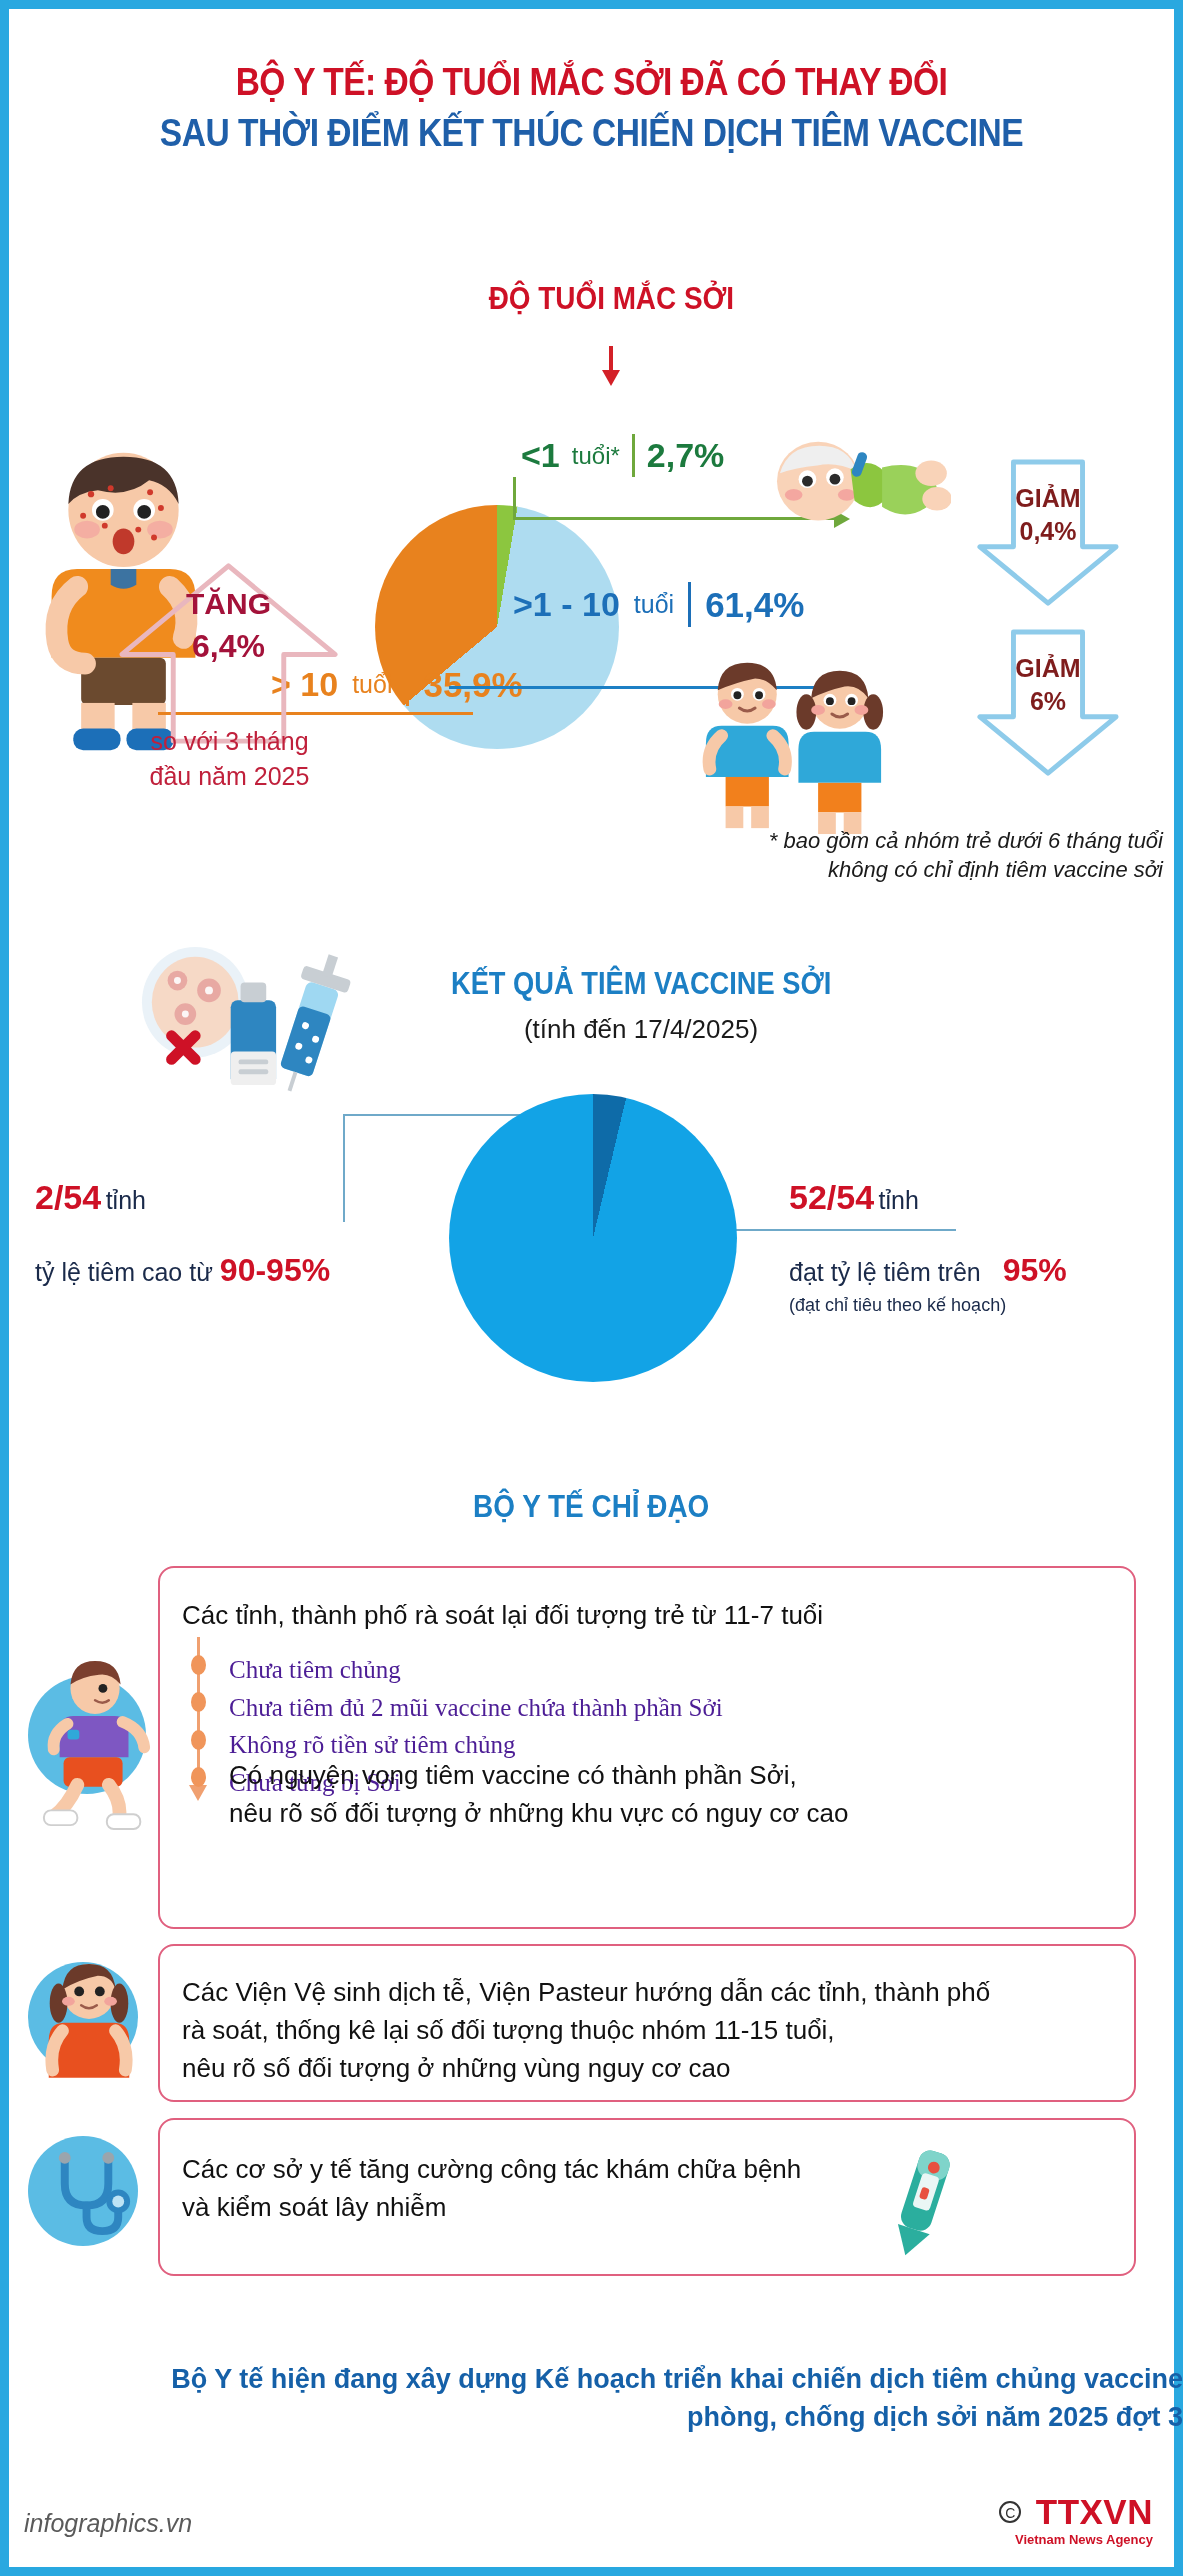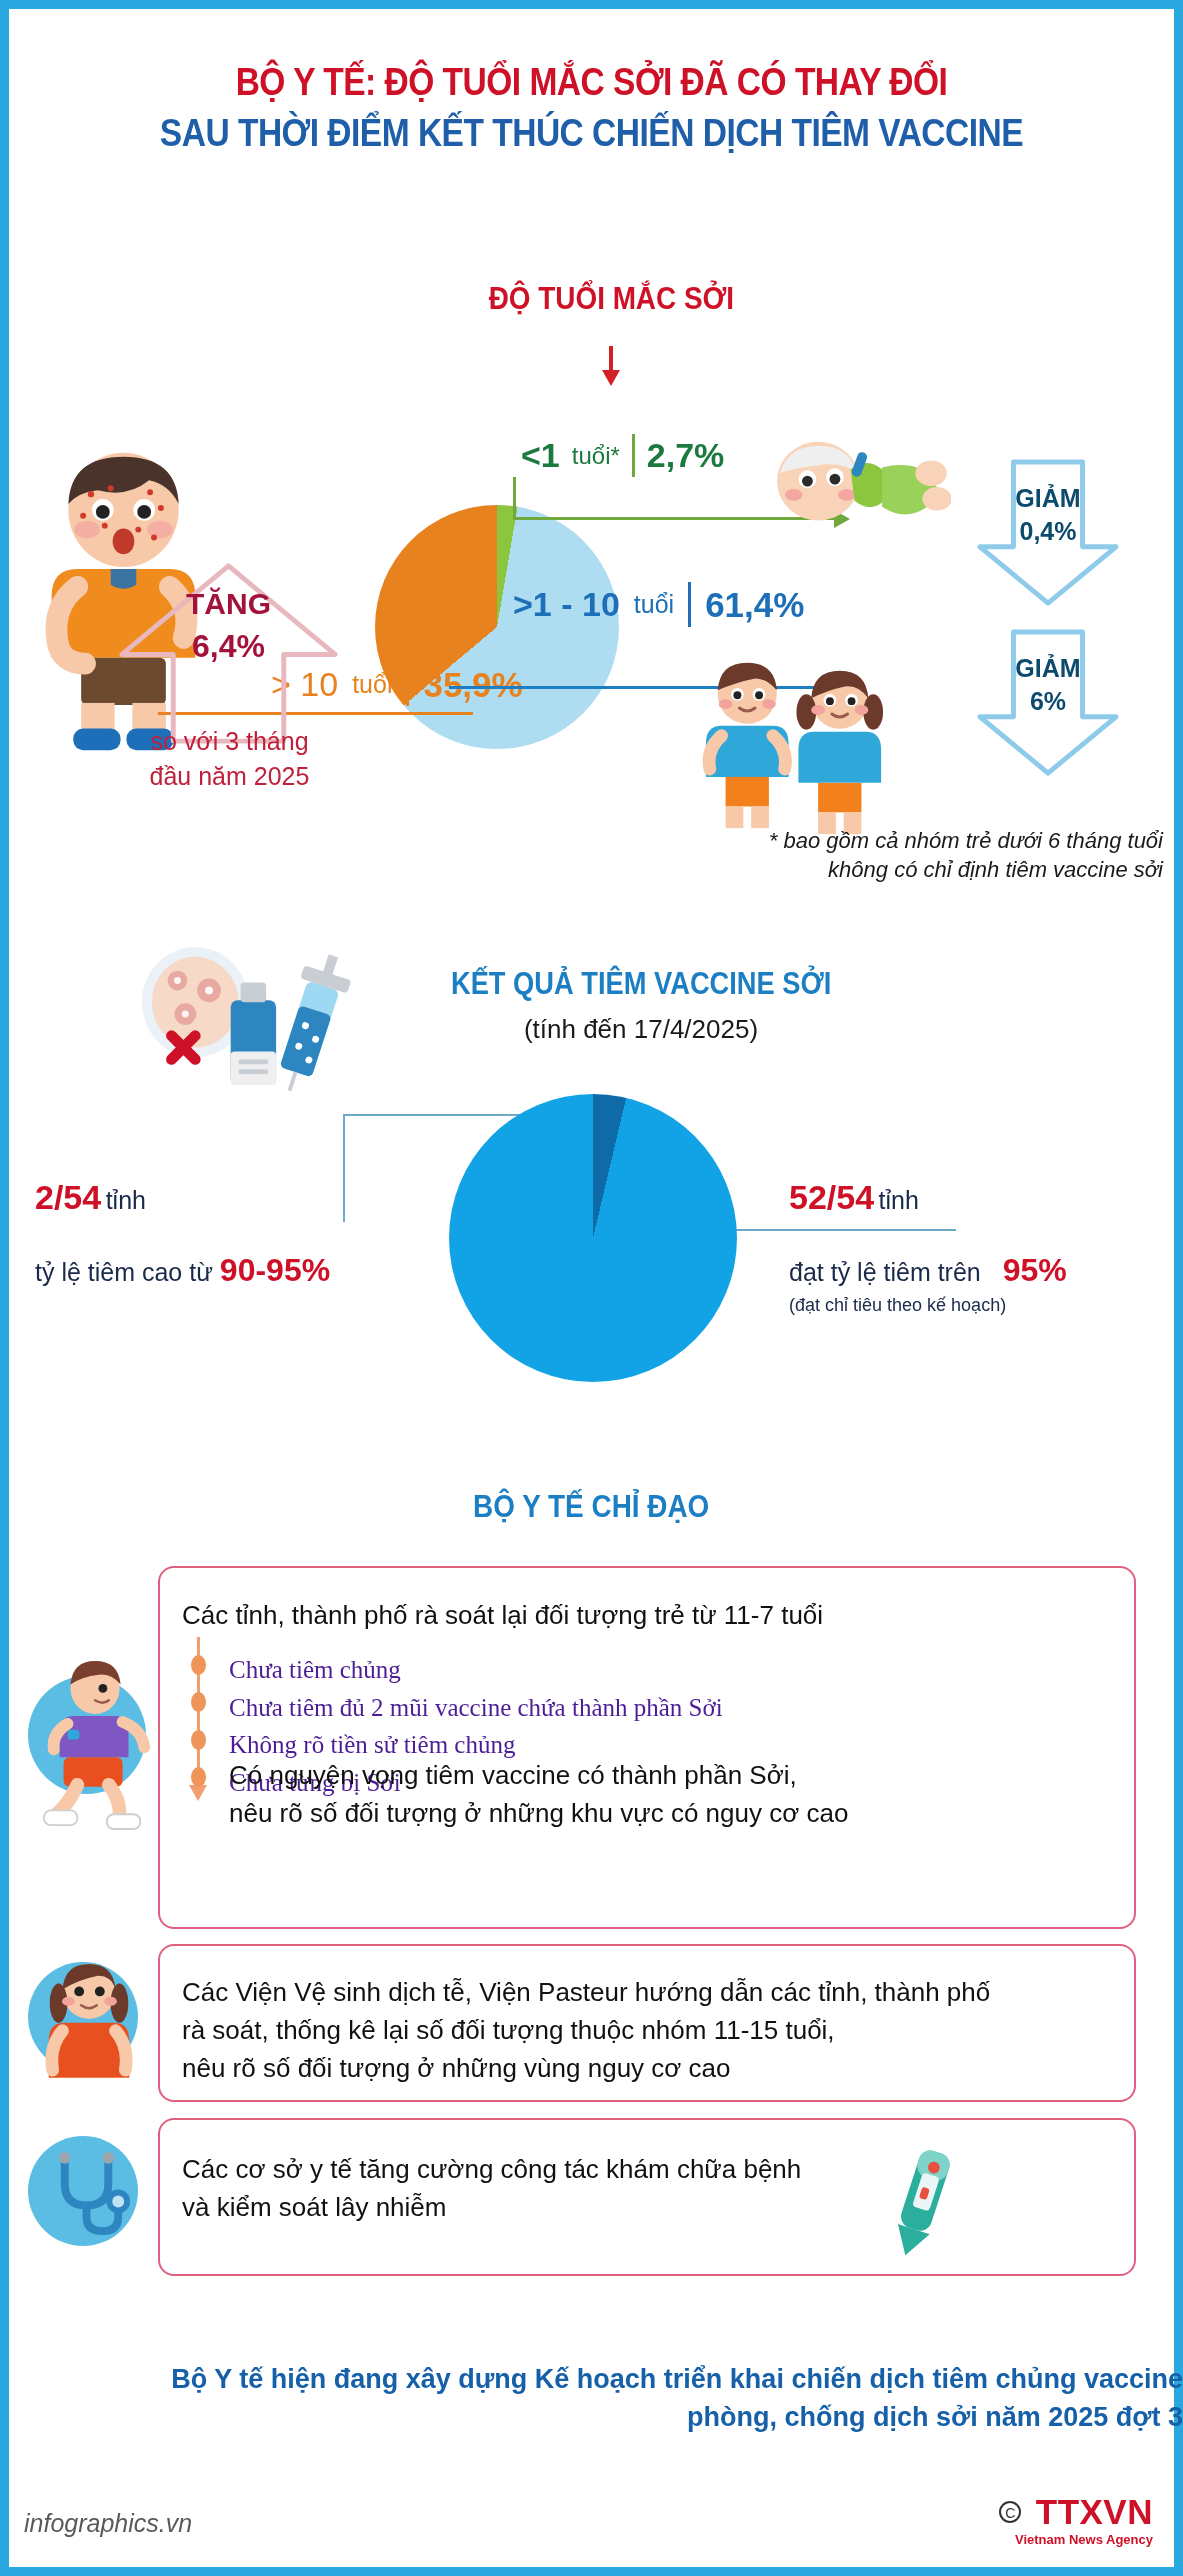--- a/index.html
+++ b/index.html
@@ -76,21 +76,21 @@
         #AEDCF0 9.7deg 230deg,
         #E8821E 230deg 360deg);
   }
 
   
   #lbl-over10 {
     position:absolute; left:271px; top:426px;
     display:flex; align-items:center; gap:14px;
     color:#E8821E; white-space:nowrap;
   }
-  #lbl-over10 .big { font-size:34px; font-weight:400; }
+  #lbl-over10 .big { font-size:34px; font-weight:700; }
   #lbl-over10 .sm  { font-size:25px; font-weight:400; }
   #lbl-over10 .sep { width:3px; height:43px; background:#E8821E; }
   #lbl-over10 .pct { font-size:35px; font-weight:700; }
   
   #conn-orange {
     position:absolute; left:158px; top:475px; width:315px; height:3px; background:#E8821E;
   }
 
   
   #tang-arrow {
@@ -150,21 +150,21 @@
     border-left:16px solid #1C7FC4;
   }
 
   
   .giam {
     position:absolute; width:148px; height:153px;
   }
   .giam svg { width:100%; height:100%; display:block; }
   .giam .gtext {
     position:absolute; left:0; top:26px; width:148px; text-align:center;
-    color:#0c4a6e; font-weight:700; line-height:1.32;
+    color:#7f1d1d; font-weight:700; line-height:1.32;
   }
   .giam .gtext .a { font-size:25px; }
   .giam .gtext .b { font-size:25px; }
   #giam1 { left:974px; top:219px; }
   #giam2 { left:974px; top:389px; }
 
   
   #footnote {
     position:absolute; left:631px; top:826px; width:532px;
     text-align:right; font-style:italic; font-size:22px; color:#1a1a1a;

